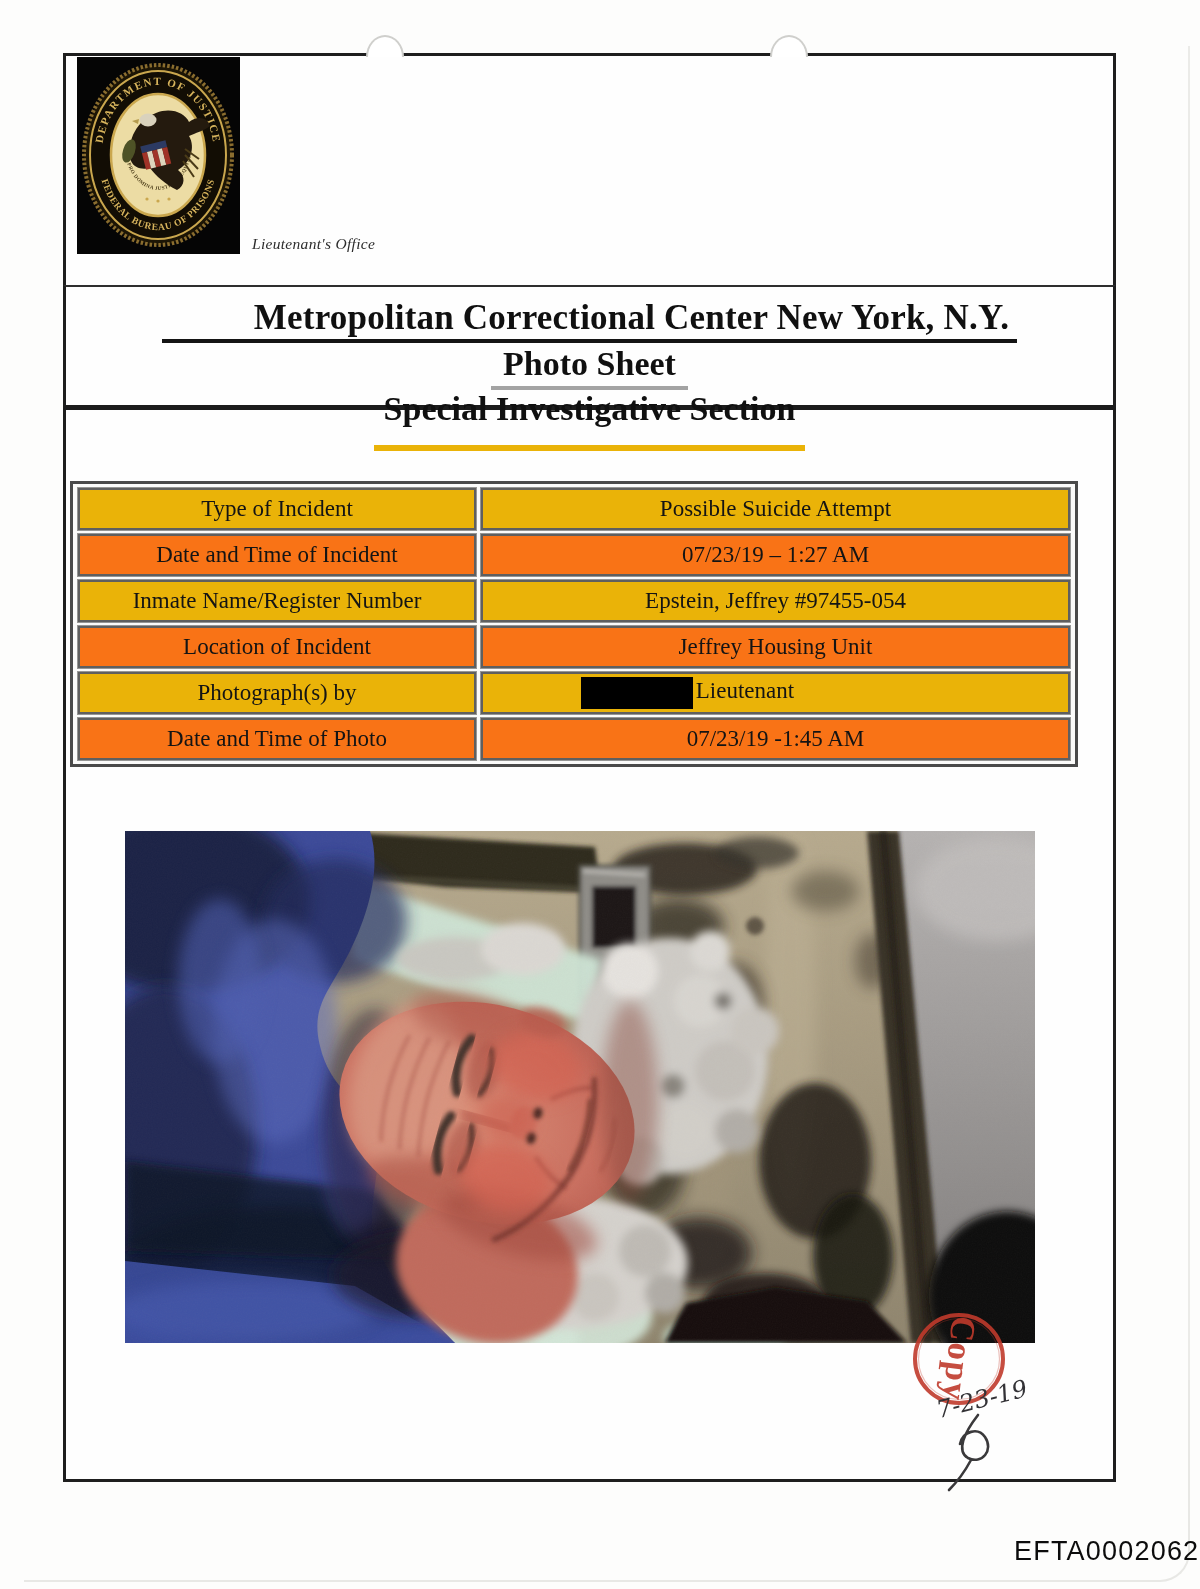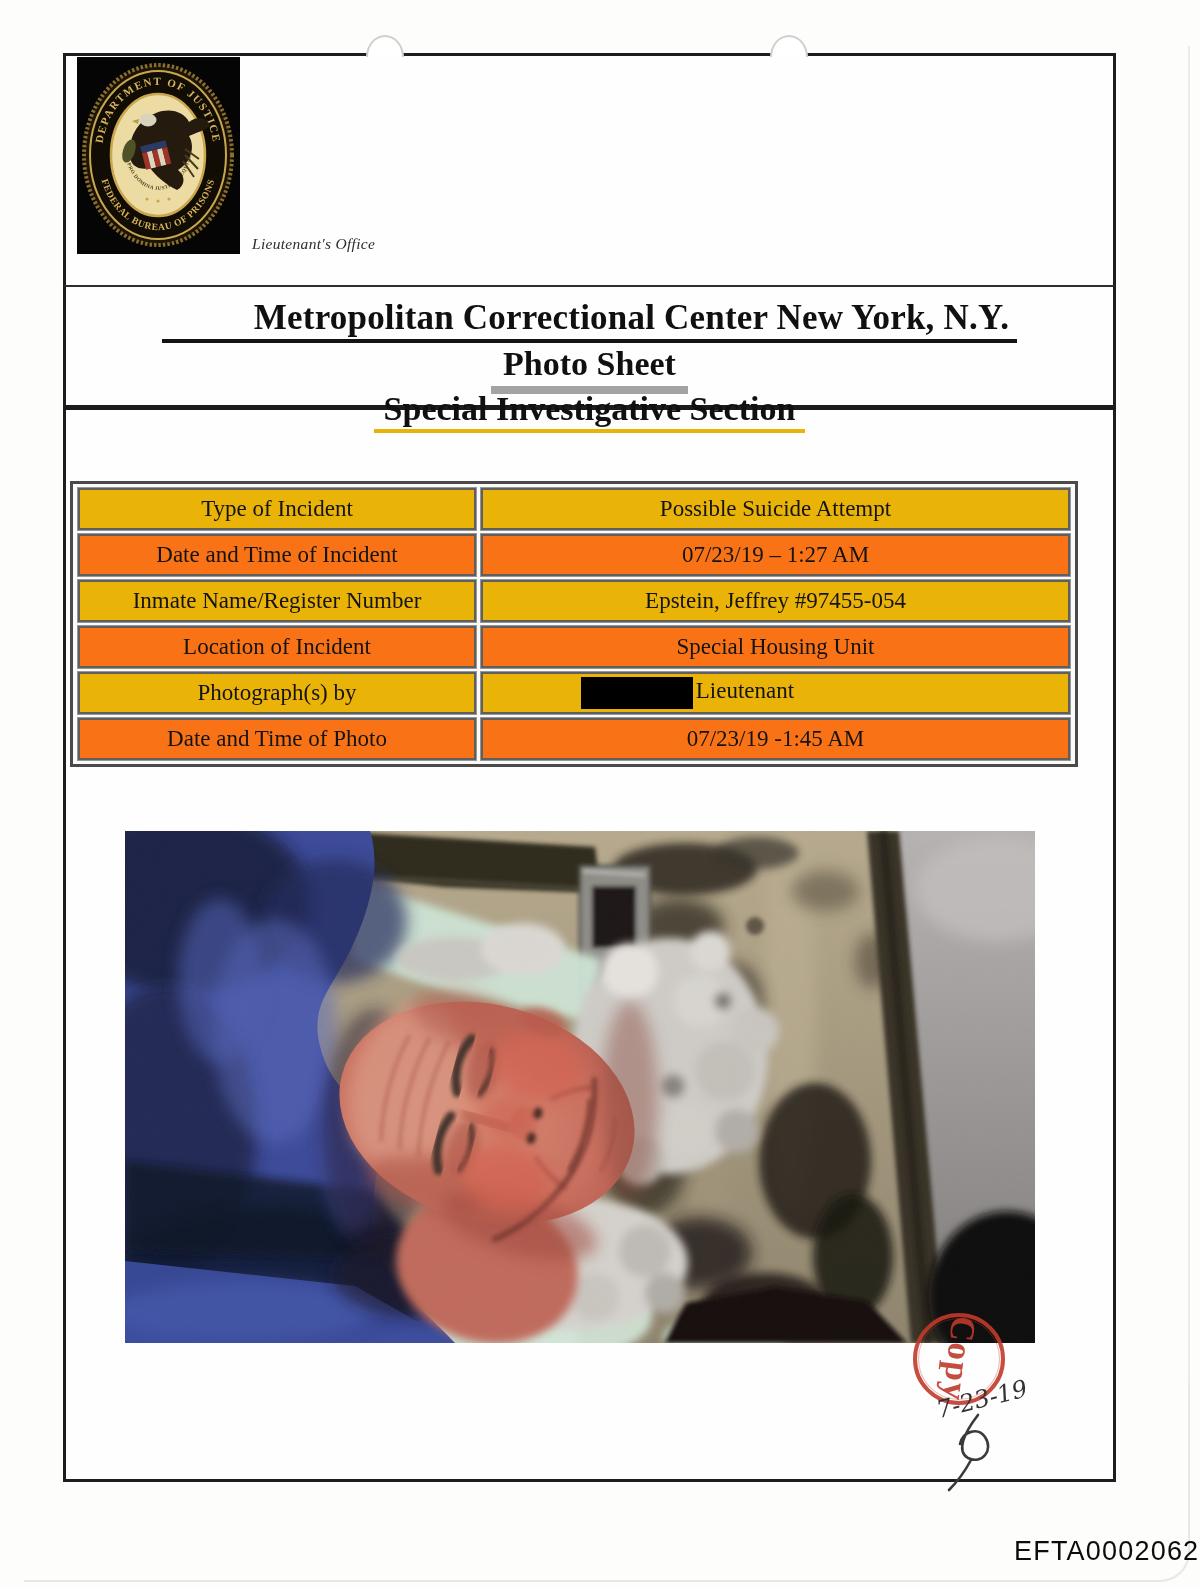--- a/index.html
+++ b/index.html
@@ -31,22 +31,22 @@
   
   .title-box{
     left:-3px;top:229px;width:1053px;height:125px;box-sizing:border-box;
     border-top:2px solid #2e2e2e;border-bottom:5px solid #1c1c1c;
     border-left:3px solid #1e1e1e;border-right:3px solid #1e1e1e;
     text-align:center;background:#fefefe;
   }
   .title-box h1{margin:11px 0 0;font-size:35px;font-weight:bold;color:#101010;letter-spacing:.2px;}
   .title-box h2{margin:7px 0 0;font-size:34px;font-weight:bold;color:#101010;}
   .u1{border-bottom:4px solid #141414;padding:0 8px 2px 92px;}
-  .u2{border-bottom:8px solid #a3a3a3;padding:0 12px 4px;}
-  .u3{border-bottom:4px solid #eab308;padding:0 10px 2px;}
+  .u2{border-bottom:4px solid #a3a3a3;padding:0 12px 4px;}
+  .u3{border-bottom:6px solid #eab308;padding:0 10px 18px;}
   
   table.info{
     position:absolute;left:4px;top:425px;width:1008px;
     border-collapse:separate;border-spacing:5px 4px;
     border:3px solid #4a4a4a;background:#fbfbfa;table-layout:fixed;
   }
   table.info td{
     border:2px solid #5f5f5f;box-shadow:0 0 0 1px #969695;
     height:36px;text-align:center;vertical-align:middle;
     font-size:23px;color:#141414;padding:1px 6px;background:#f97316;overflow:hidden;
@@ -136,21 +136,21 @@
       <tr>
         <td class="lbl">Date and Time of Incident</td>
         <td class="val">07/23/19 – 1:27 AM</td>
       </tr>
       <tr class="shaded">
         <td class="lbl">Inmate Name/Register Number</td>
         <td class="val">Epstein, Jeffrey #97455-054</td>
       </tr>
       <tr>
         <td class="lbl">Location of Incident</td>
-        <td class="val">Special Housing Unit</td>
+        <td class="val">Jeffrey Housing Unit</td>
       </tr>
       <tr class="shaded">
         <td class="lbl">Photograph(s) by</td>
         <td>
           <span class="redact-wrap">
             <span class="redact"></span><span class="vtext">Lieutenant</span>
           </span>
         </td>
       </tr>
       <tr>

